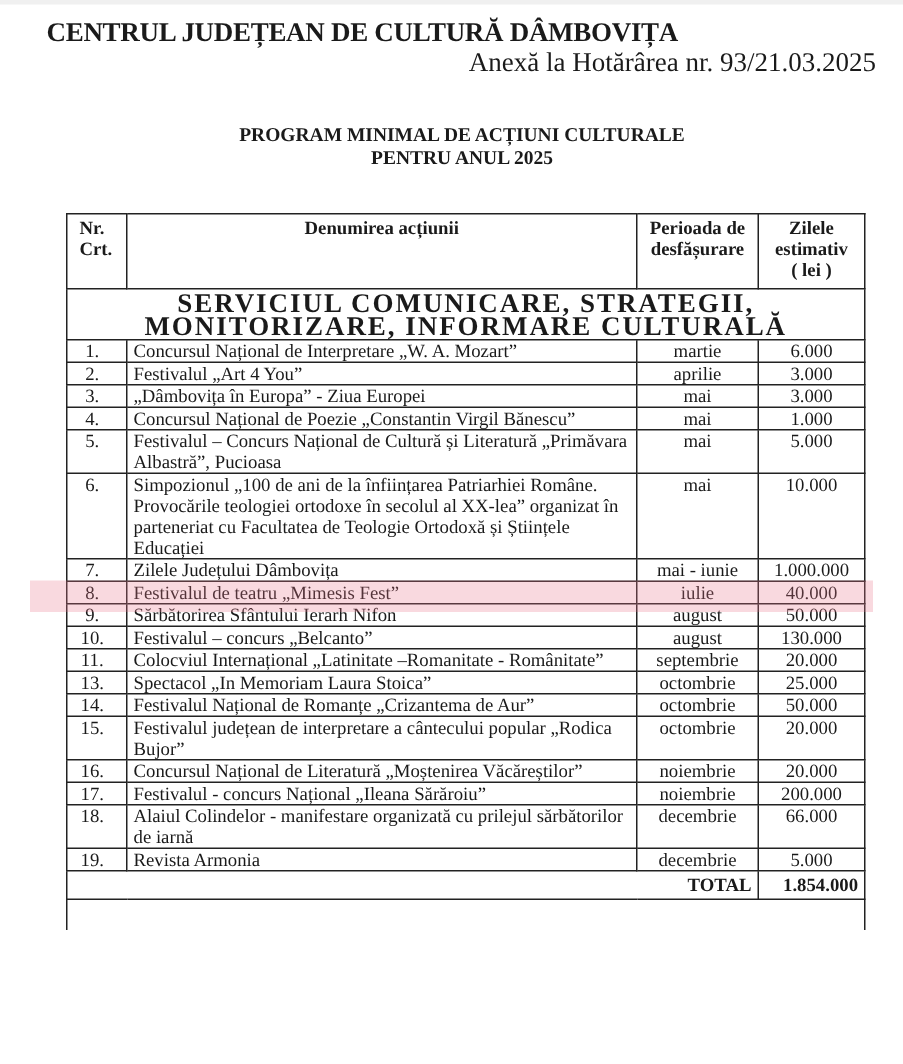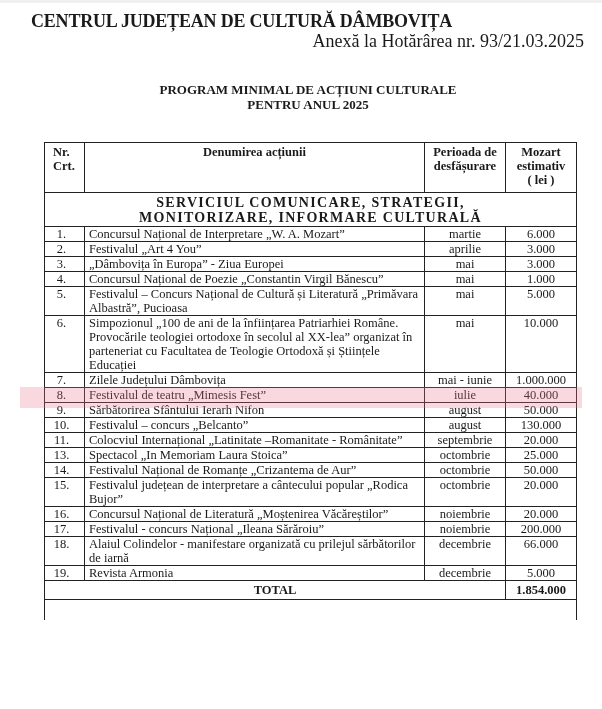--- a/index.html
+++ b/index.html
@@ -25,26 +25,26 @@
       background: rgba(232, 120, 140, 0.28); pointer-events: none; z-index: 2;
     }
     table {
       position: absolute; left: 44px; top: 142px; width: 532px;
       border-collapse: collapse; font-size: 12.5px; line-height: 14px; table-layout: fixed;
     }
     td, th { border: 1.2px solid #222; padding: 0 4px; vertical-align: top; }
     th { font-weight: bold; text-align: center; padding-top: 2px; height: 47px; }
     th.nr { text-align: left; padding-left: 8px; }
     .sect {
-      text-align: center; font-weight: bold; font-size: 14px; letter-spacing: 1.3px;
+      text-align: center; font-weight: bold; font-size: 18px; letter-spacing: 1.3px;
       line-height: 15px; padding: 2px 4px 1px;
     }
     td.c-nr { text-align: center; padding-right: 10px; }
     td.c-period, td.c-cost { text-align: center; }
-    .total-row td { font-weight: bold; text-align: center; height: 18px; vertical-align: middle; }
+    .total-row td { font-weight: bold; text-align: right; height: 18px; vertical-align: middle; }
     .blank-row td { height: 20px; border-bottom: none; }
   </style>
 </head>
 <body>
 
 <div class="topline"></div>
 
 <div class="org">CENTRUL JUDEȚEAN DE CULTURĂ DÂMBOVIȚA</div>
 <div class="annex">Anexă la Hotărârea nr. 93/21.03.2025</div>
 <div class="title">
@@ -66,21 +66,21 @@
       <th class="nr">
         <div>Nr.</div>
         <div>Crt.</div>
       </th>
       <th>Denumirea acțiunii</th>
       <th>
         <div>Perioada de</div>
         <div>desfășurare</div>
       </th>
       <th>
-        <div>Mozart</div>
+        <div>Zilele</div>
         <div>estimativ</div>
         <div>( lei )</div>
       </th>
     </tr>
   </thead>
   <tbody id="tbody">
     <tr>
       <td colspan="4" class="sect">
         <div>SERVICIUL COMUNICARE, STRATEGII,</div>
         <div>MONITORIZARE, INFORMARE CULTURALĂ</div>

